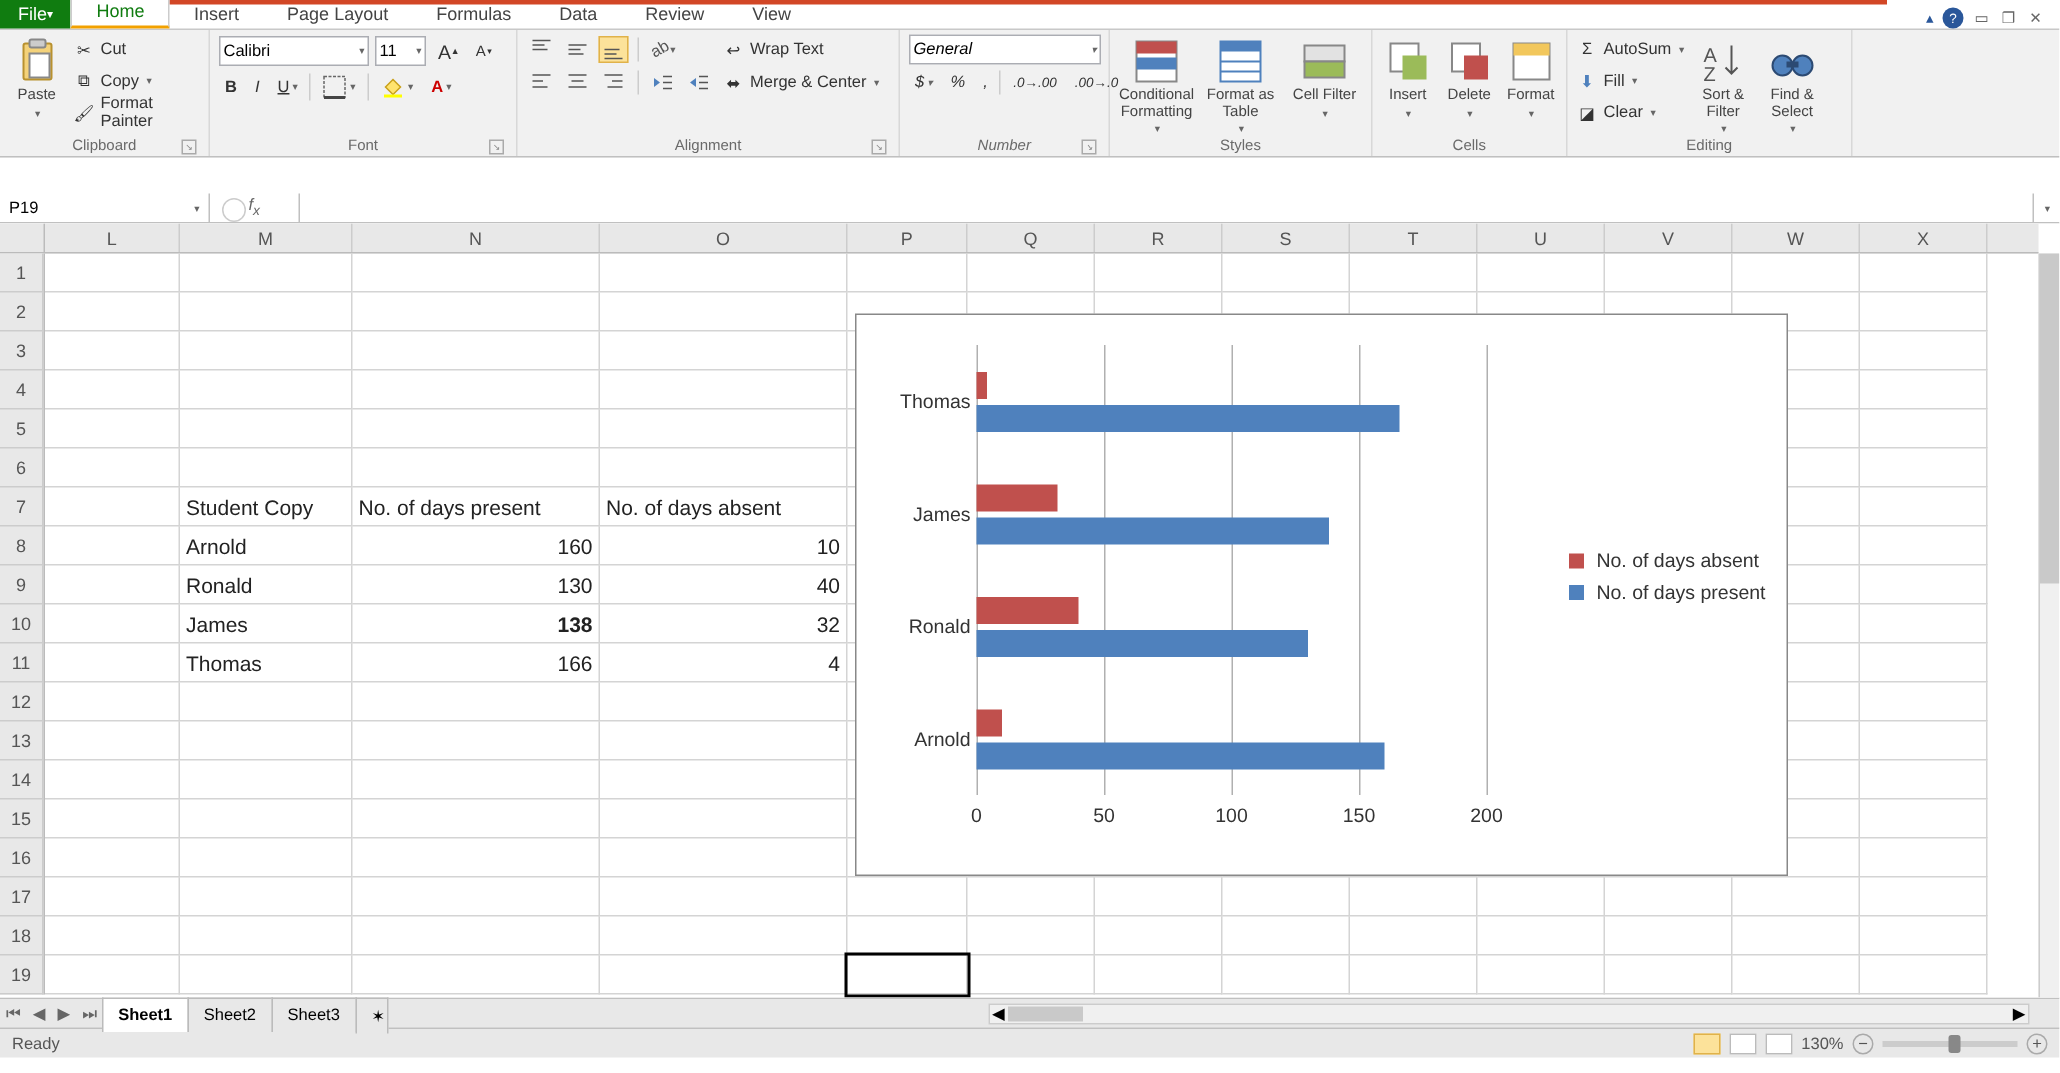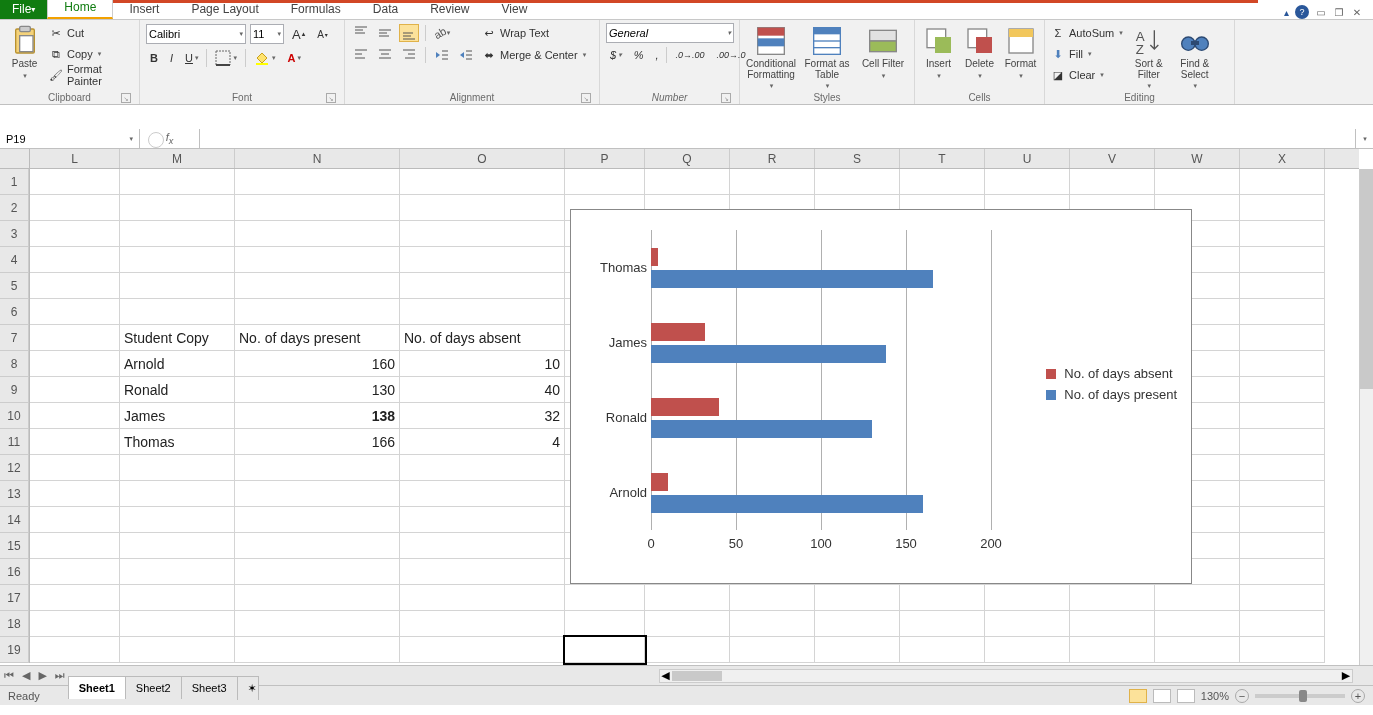--- a/index.html
+++ b/index.html
@@ -51,21 +51,21 @@
 .cat-lbl { position:absolute; right:344px; font-size:13px; color:#333; text-align:right;}
 .bar { position:absolute; height:18px;}
 .bar.absent{background:#c0504d;}
 .bar.present{background:#4f81bd;}
 .tick-lbl{position:absolute; top:306px; font-size:13px; color:#333; transform:translateX(-50%);}
 .legend { position:absolute; right:14px; top:150px; font-size:13px; color:#333;}
 .legend .row{display:flex;align-items:center;gap:8px;margin:6px 0;}
 .legend .sw{width:10px;height:10px;}
 .sheet-tabs { height:20px; background:#e8e8e8; border-top:1px solid #c0c0c0; display:flex; align-items:center; font-size:11px;}
 .sheet-tabs .nav{padding:0 4px;color:#666;}
-.sheet-tabs .tab{padding:5px 10px;border:1px solid #bbb;border-bottom:none;background:#e8e8e8;margin-left:-1px;position:relative;top:12px;}
+.sheet-tabs .tab{padding:5px 10px;border:1px solid #bbb;border-bottom:none;background:#e8e8e8;margin-left:-1px;position:relative;top:1px;}
 .sheet-tabs .tab.active{background:#fff;font-weight:bold;}
 .sheet-tabs .scrollbar{flex:1;margin:0 20px 0 400px;height:14px;background:#f0f0f0;border:1px solid #ccc;position:relative;}
 .statusbar { height:20px; background:#e8e8e8; border-top:1px solid #c0c0c0; display:flex; align-items:center; padding:0 8px; font-size:11px; color:#555;}
 .statusbar .right{margin-left:auto;display:flex;align-items:center;gap:6px;}
 .viewbtn{width:18px;height:14px;border:1px solid #bbb;background:#fff;}
 .viewbtn.active{background:#fce29a;border-color:#e0b24a;}
 .zoom-slider{width:90px;height:4px;background:#ccc;position:relative;}
 .zoom-slider::after{content:"";position:absolute;left:44px;top:-4px;width:8px;height:12px;background:#888;border-radius:2px;}
 .vscroll{position:absolute;right:0;top:20px;width:14px;bottom:0;background:#f0f0f0;border-left:1px solid #ccc;}
 .vscroll::before{content:"";position:absolute;top:0;left:0;right:0;height:220px;background:#c9c9c9;}

